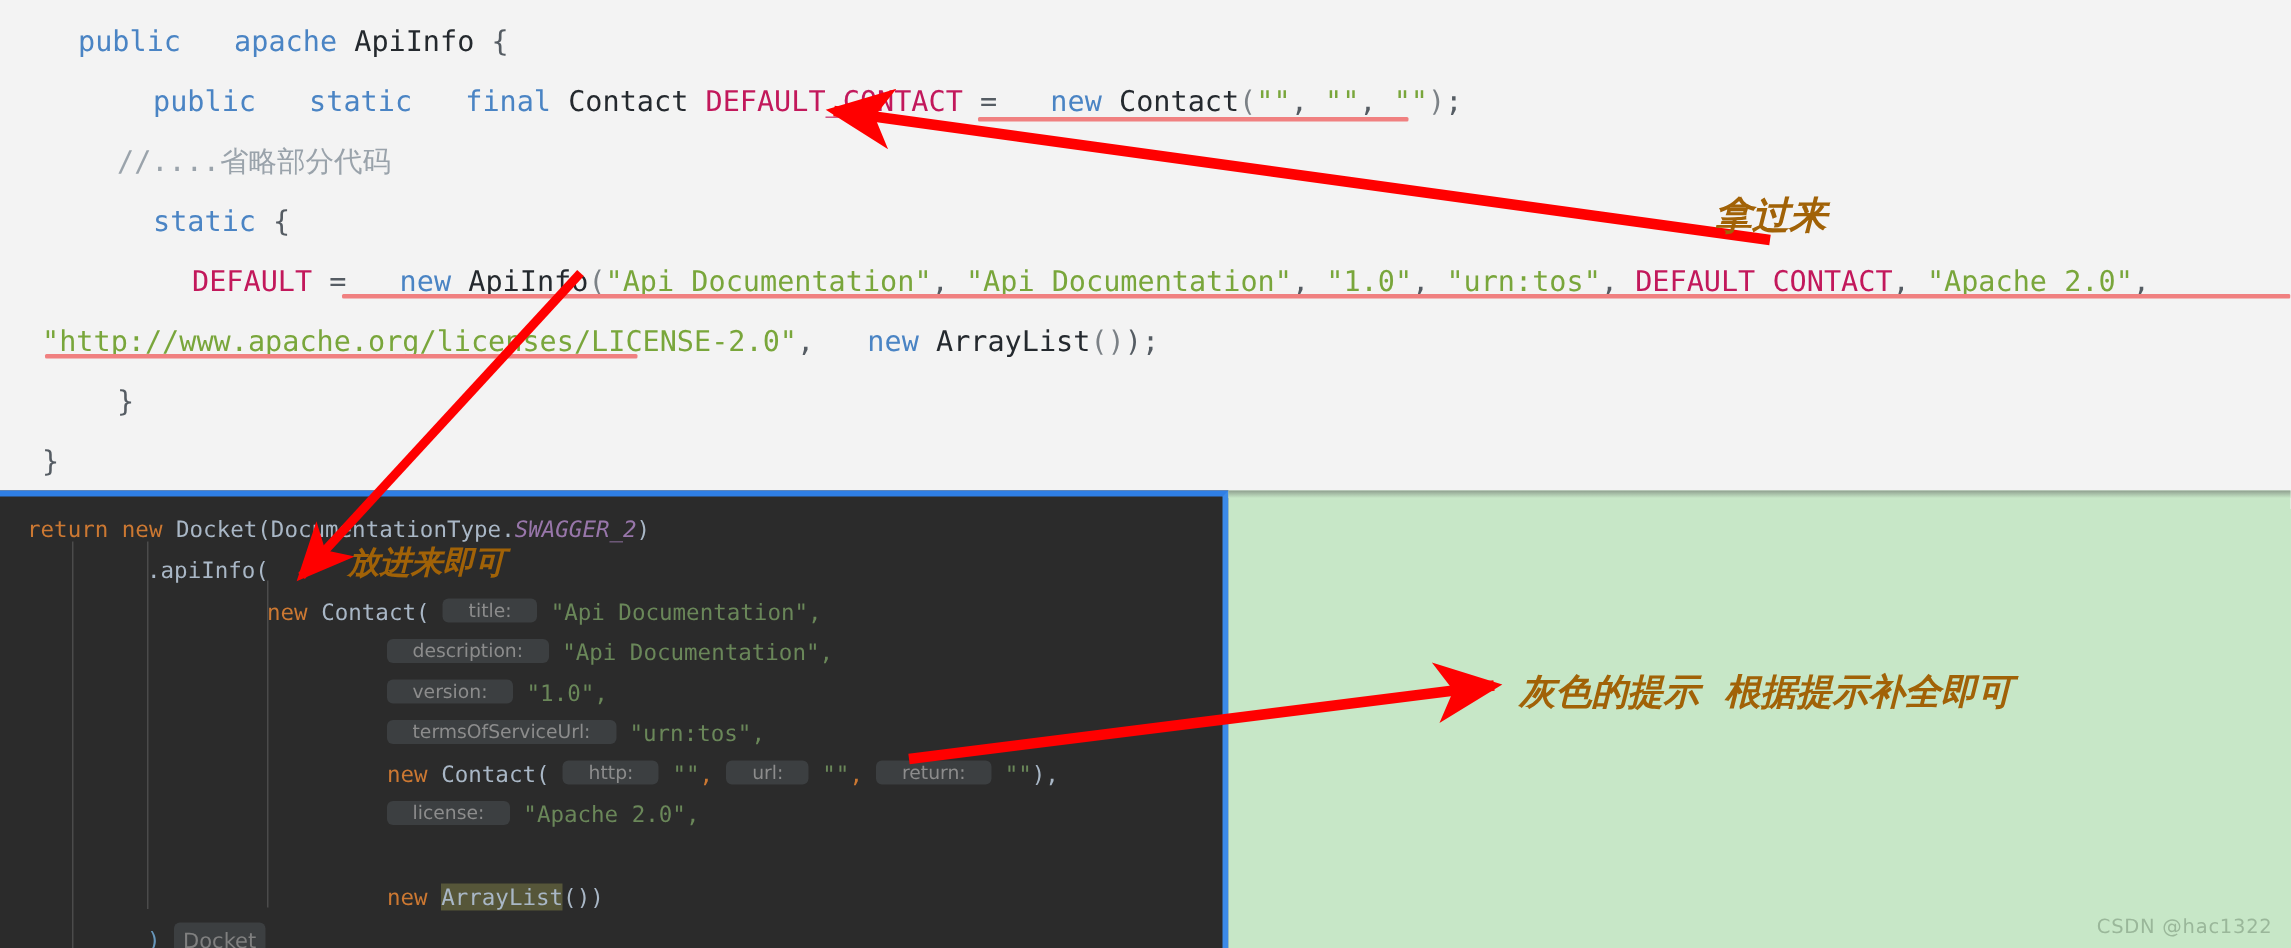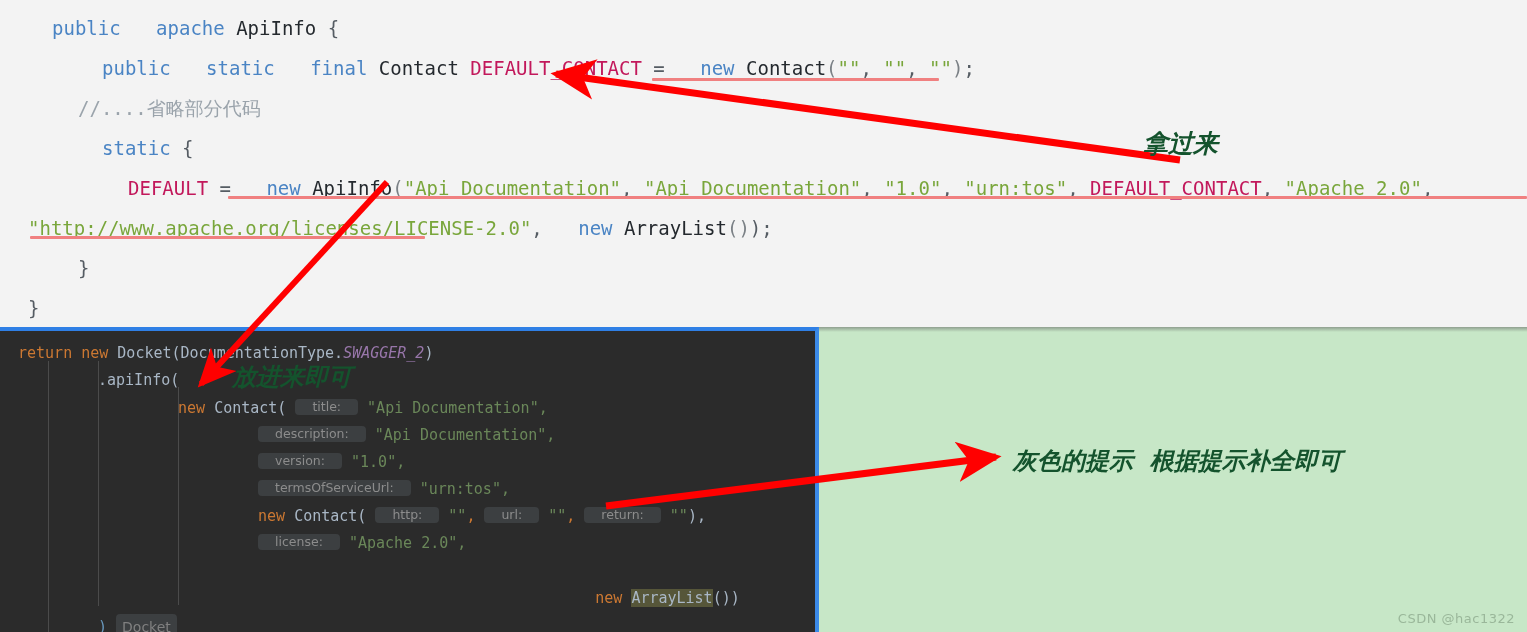--- a/index.html
+++ b/index.html
@@ -82,21 +82,21 @@
   }
   .watermark{
     position:absolute;right:12px;bottom:6px;
     color:#9ab79a;font-size:13px;
     font-family:"DejaVu Sans","Liberation Sans",sans-serif;
     letter-spacing:0.5px;
   }
 
   
   .anno{
-    position:absolute;color:#14532d;font-style:italic;font-weight:bold;
+    position:absolute;color:#a16207;font-style:italic;font-weight:bold;
     font-family:"DejaVu Sans","Liberation Sans",sans-serif;
     white-space:pre;
   }
   svg.overlay{position:absolute;left:0;top:0;width:1527px;height:632px;pointer-events:none;}
 </style>
 </head>
 <body>
 
 <div id="top-code">
 
@@ -139,21 +139,21 @@
 
   <div class="dl" style="top:118px;left:258px;"><span class="hint">version:</span> <span class="d-str">"1.0",</span></div>
 
   <div class="dl" style="top:145px;left:258px;"><span class="hint">termsOfServiceUrl:</span> <span class="d-str">"urn:tos",</span></div>
 
   <div class="dl" style="top:172px;left:258px;"><span class="d-kw">new</span> <span class="d-cls">Contact(</span> <span class="hint">http:</span> <span class="d-str">""</span><span class="d-comma">,</span> <span class="hint">url:</span> <span class="d-str">""</span><span class="d-comma">,</span> <span class="hint">return:</span> <span class="d-str">""</span><span class="d-paren">),</span></div>
 
   <div class="dl" style="top:199px;left:258px;"><span class="hint">license:</span> <span class="d-str">"Apache 2.0",</span></div>
 
 
-  <div class="dl" style="top:254px;left:258px;text-align:center;"><span class="d-kw">new</span> <span class="hl-ident">ArrayList</span><span class="d-paren">())</span></div>
+  <div class="dl" style="top:254px;left:258px;"><span class="d-kw">new</span> <span class="hl-ident">ArrayList</span><span class="d-paren">())</span></div>
 
   <div class="dl" style="top:283px;left:98px;"><span style="color:#6897bb;">)</span> <span class="docket-tag">Docket</span></div>
 </div>
 
 <div id="green">
   <div class="watermark">CSDN @hac1322</div>
 </div>
 <div id="green-shadow"></div>
 
 <svg class="overlay" viewBox="0 0 1527 632">
@@ -161,14 +161,14 @@
     <marker id="ah" markerWidth="7" markerHeight="7" refX="5.6" refY="3.5" orient="auto" markerUnits="strokeWidth">
       <path d="M0,0.6 L6.4,3.5 L0,6.4 L1.7,3.5 Z" fill="#ff0000"></path>
     </marker>
   </defs>
   <line x1="1180" y1="160" x2="556" y2="74" stroke="#ff0000" stroke-width="7" marker-end="url(#ah)"></line>
   <line x1="387" y1="182" x2="201" y2="384" stroke="#ff0000" stroke-width="6" marker-end="url(#ah)"></line>
   <line x1="606" y1="506" x2="996" y2="457" stroke="#ff0000" stroke-width="7" marker-end="url(#ah)"></line>
 </svg>
 
 <div class="anno" style="left:1143px;top:127px;font-size:25px;">拿过来</div>
-<div class="anno" style="left:232px;top:361px;font-size:24px;">放进来即可</div>
+<div class="anno" style="left:232px;top:361px;font-size:21px;">放进来即可</div>
 <div class="anno" style="left:1013px;top:445px;font-size:24px;">灰色的提示  根据提示补全即可</div>
 
 </body></html>

